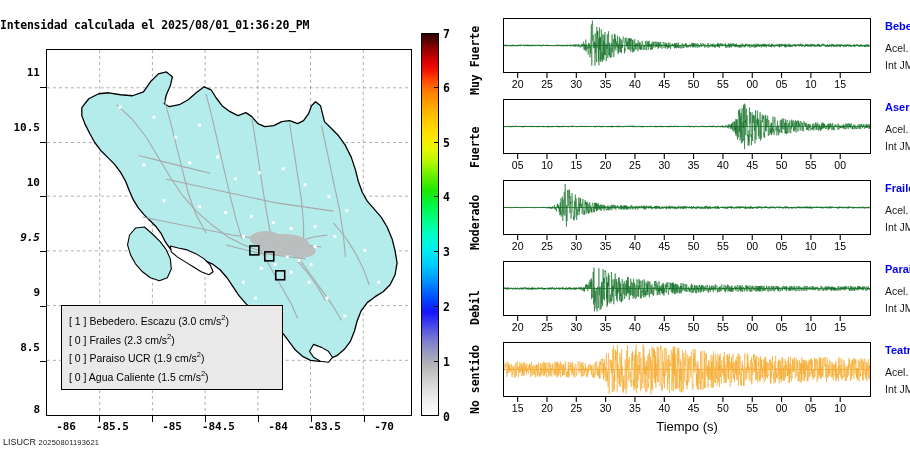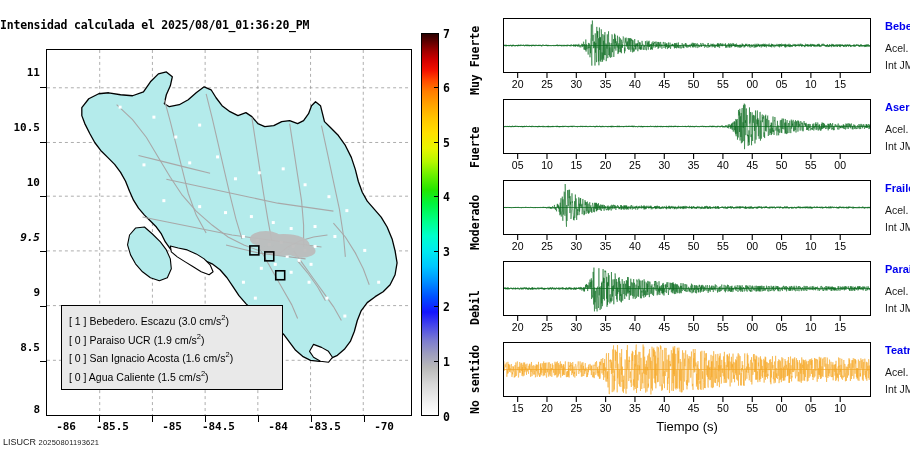--- a/index.html
+++ b/index.html
@@ -254,27 +254,27 @@
 
 <div class="abs" id="legend-box">
   <div id="legend-list">
     <div class="legend-row">
       <span>[ 1 ]</span>
       <span>Bebedero. Escazu</span>
       <span>(3.0 cm/s</span><sup>2</sup><span>)</span>
     </div>
     <div class="legend-row">
       <span>[ 0 ]</span>
+      <span>Frailes</span>
+      <span>(2.3 cm/s</span><sup>2</sup><span>)</span>
+    </div>
+    <div class="legend-row">
+      <span>[ 0 ]</span>
       <span>Paraiso UCR</span>
       <span>(1.9 cm/s</span><sup>2</sup><span>)</span>
-    </div>
-    <div class="legend-row">
-      <span>[ 0 ]</span>
-      <span>San Ignacio Acosta</span>
-      <span>(1.6 cm/s</span><sup>2</sup><span>)</span>
     </div>
     <div class="legend-row">
       <span>[ 0 ]</span>
       <span>Agua Caliente</span>
       <span>(1.5 cm/s</span><sup>2</sup><span>)</span>
     </div>
   </div>
 </div>
 
 <div class="abs" id="colorbar-wrap">

